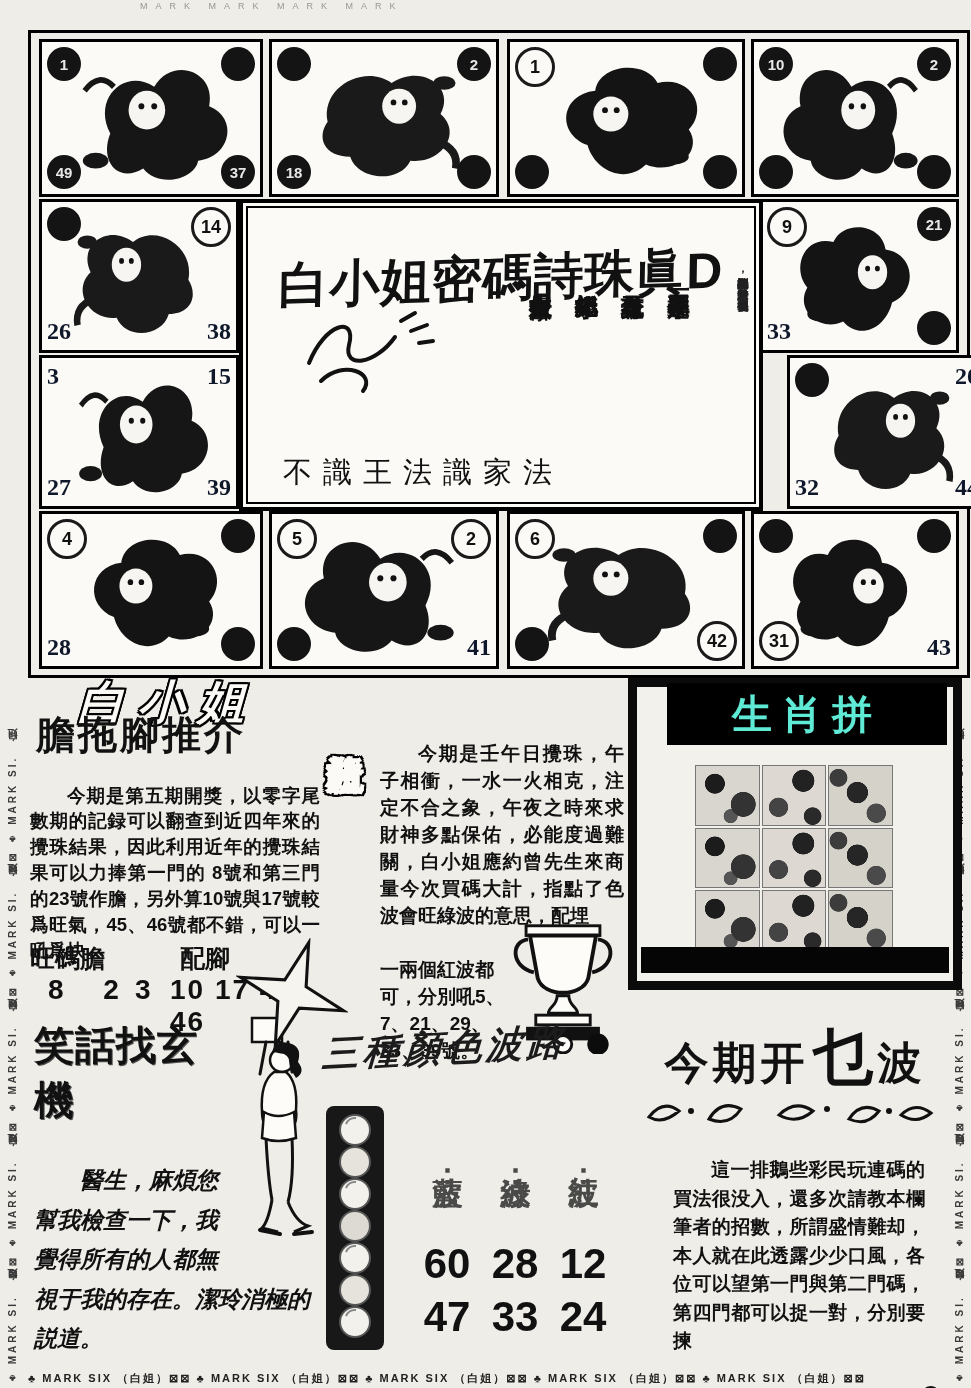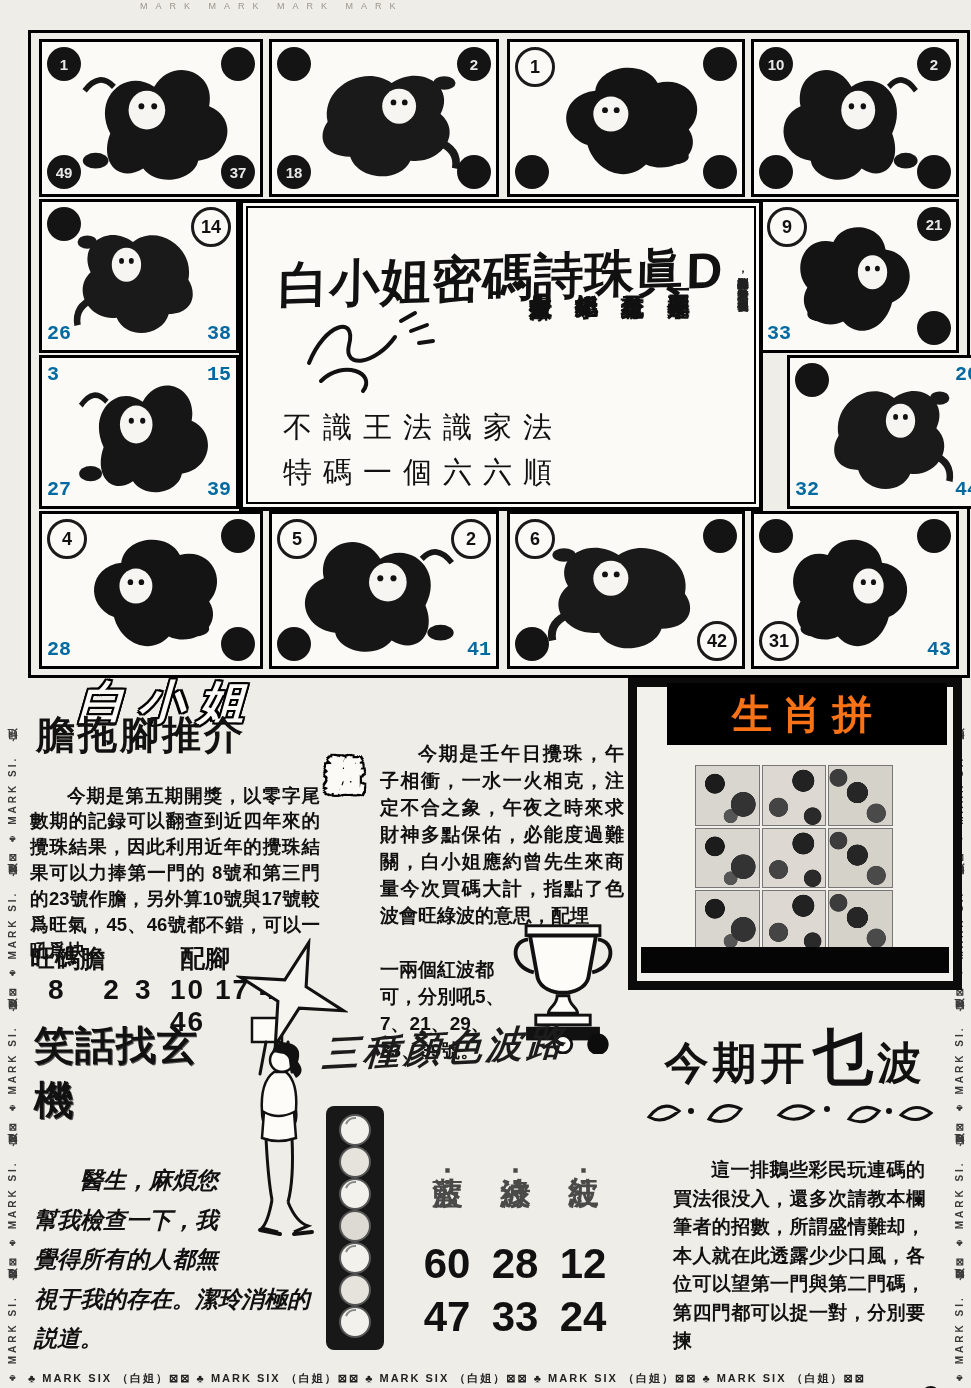--- a/index.html
+++ b/index.html
@@ -29,21 +29,21 @@
   .b8{left:8px;  top:478px; width:218px;height:152px;}
   .b9{left:238px;top:478px; width:224px;height:152px;}
   .b10{left:476px;top:478px;width:232px;height:152px;}
   .b11{left:720px;top:478px;width:202px;height:152px;text-align:center;}
   .illus{position:absolute;left:8%;top:4%;width:84%;height:92%;}
   .cn{position:absolute;display:flex;align-items:center;justify-content:center;font-weight:bold;}
   .tl{left:5px;top:5px;} .tr{right:5px;top:5px;} .bl{left:5px;bottom:5px;} .br{right:5px;bottom:5px;}
   .ball{width:34px;height:34px;border-radius:50%;background:#141414;color:#e8e8e8;font-size:15px;}
   .ring{width:34px;height:34px;border-radius:50%;background:#fbfaf6;border:3px solid #1a1a1a;
         color:#111;font-size:18px;}
-  .num{font-size:20px;color:#0369a1;font-family:Liberation Mono, monospace;}
+  .num{font-size:24px;color:#0f172a;font-family:Liberation Serif, serif;}
   
   .centerbox{position:absolute;left:208px;top:166px;width:516px;height:304px;border:4px solid #000;
         background:#fbfaf6;box-shadow:inset 0 0 0 3px #fbfaf6,inset 0 0 0 5px #000;}
   .big-title{position:absolute;left:10px;top:8px;width:496px;text-align:center;font-size:50px;
         font-weight:900;letter-spacing:1px;transform:rotate(-2deg) skewX(-3deg);white-space:nowrap;}
   .scribble{position:absolute;left:48px;top:98px;width:160px;height:95px;}
   .poem{position:absolute;right:58px;top:74px;height:230px;writing-mode:vertical-rl;
         text-orientation:upright;font-family:"Liberation Serif",serif;font-size:23px;
         font-weight:700;line-height:2.0;}
   .intro{position:absolute;right:8px;top:66px;height:230px;writing-mode:vertical-rl;
@@ -71,21 +71,21 @@
   .cw-title{position:absolute;left:0;top:4px;writing-mode:vertical-rl;text-orientation:upright;
         font-size:39px;font-weight:900;height:330px;line-height:1.18;}
   .cw-body1{position:absolute;left:58px;top:2px;width:244px;font-size:19px;font-weight:600;
         line-height:1.42;text-align:justify;text-indent:2em;}
   .cw-body2{position:absolute;left:58px;top:218px;width:136px;font-size:19px;font-weight:600;
         line-height:1.42;}
   .trophy{position:absolute;right:0;bottom:-2px;width:118px;height:136px;}
   
   .zodiac{position:absolute;left:628px;top:678px;width:334px;height:312px;border:9px solid #0b0b0b;
         background:#f3f1ec;box-sizing:border-box;}
-  .zo-head{position:absolute;left:30px;top:-4px;right:6px;height:62px;background:#000;color:#f97316;
+  .zo-head{position:absolute;left:30px;top:-4px;right:6px;height:62px;background:#000;color:#5eead4;
         display:flex;align-items:center;justify-content:center;font-size:40px;font-weight:900;
         letter-spacing:10px;}
   .zo-grid{position:absolute;left:58px;top:78px;width:198px;height:186px;display:grid;
         grid-template-columns:repeat(3,1fr);grid-template-rows:repeat(3,1fr);gap:2px;}
   .tile{background:#d9d6cf;border:1px solid #777;}
   .tile:nth-child(3n+1){background:
      radial-gradient(circle at 30% 30%,#1c1c1c 16%,transparent 17%),
      radial-gradient(circle at 75% 65%,#333 20%,transparent 21%),
      radial-gradient(circle at 55% 85%,#555 11%,transparent 12%),#d9d6cf;}
   .tile:nth-child(3n+2){background:
@@ -304,21 +304,20 @@
       </svg>
       <div class="poem">
         <div>一年四季春夏走</div>
         <div>石象身上長花球</div>
         <div>小小年紀把錢抓</div>
         <div>命好生在富人家</div>
       </div>
       <div class="intro">白小姐特別本欵神童欵碼詩，欲要精透詩意，便從圖中找到密碼。</div>
       <div class="couplet">
         <div>不識王法識家法</div>
-        <div>特碼一個六六順</div>
       </div>
     </div>
   </section>
 
   <svg class="star-burst" viewBox="0 0 110 110">
     <path d="M55,2 L66,44 L108,55 L66,66 L55,108 L44,66 L2,55 L44,44 Z" fill="#f5f4ef" stroke="#111" stroke-width="3" transform="rotate(18 55 55)"></path>
   </svg>
 
   <section class="recommend">
     <div class="rec-outline outline">白小姐</div>

